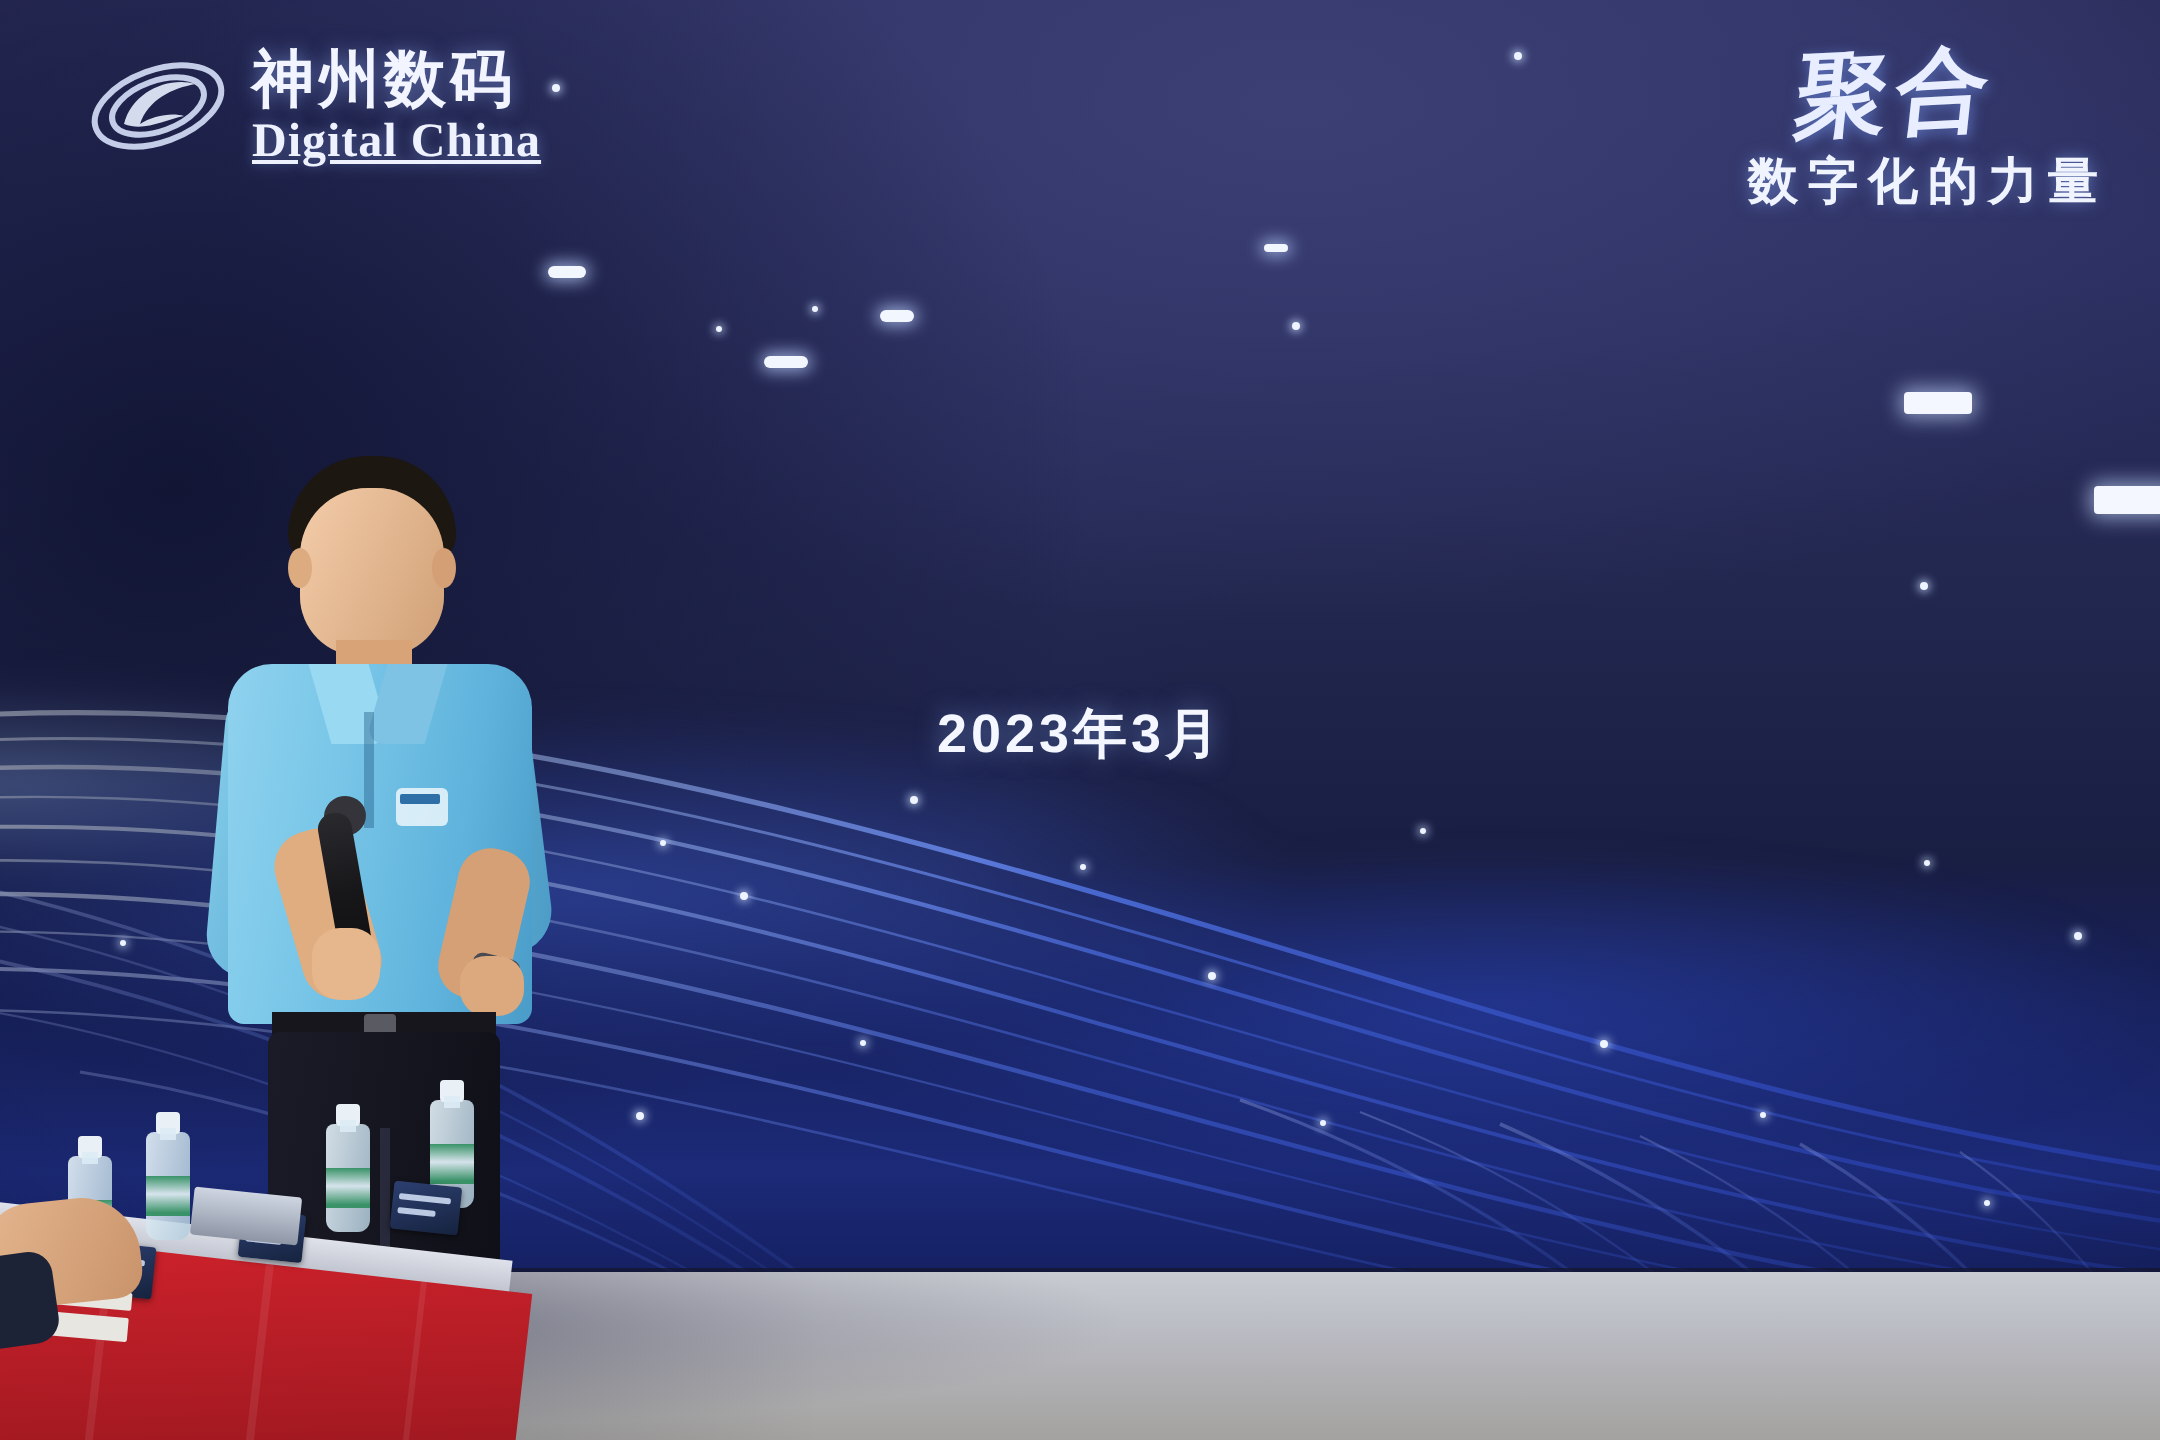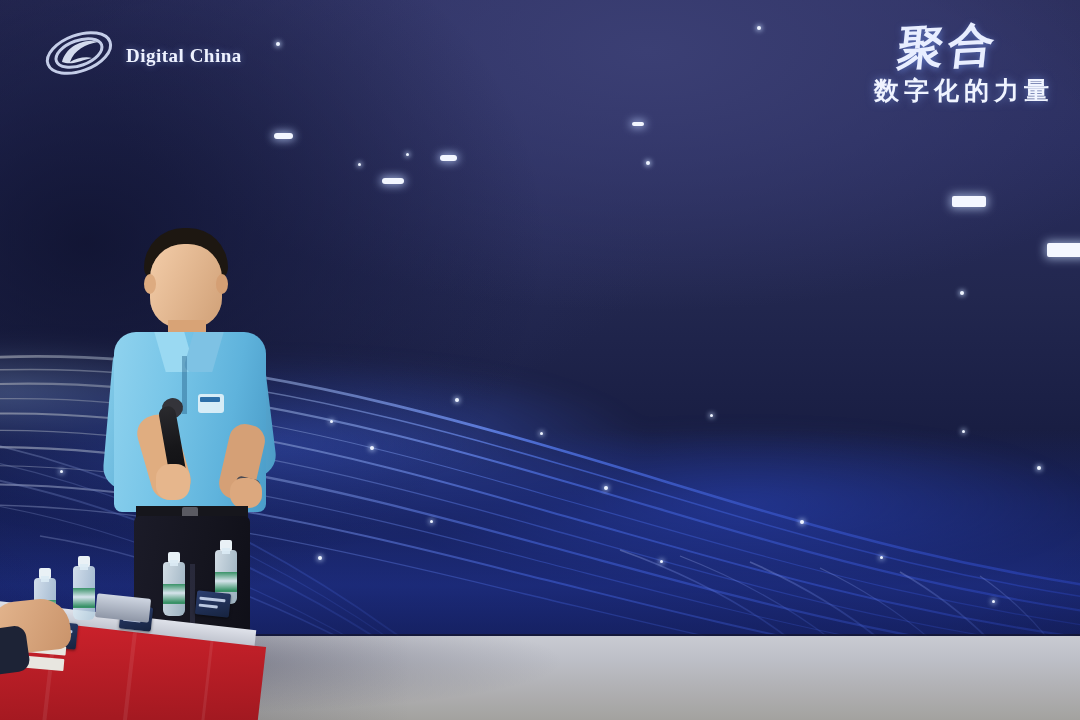--- a/index.html
+++ b/index.html
@@ -48,23 +48,24 @@
 
   
   .logo-left{position:absolute;left:42px;top:22px;display:flex;align-items:center;gap:10px;}
   .logo-mark{width:74px;height:62px;flex:0 0 auto;opacity:.95;}
   .logo-words{display:flex;flex-direction:column;line-height:1;}
   .logo-cn{
     font-size:31px;font-weight:700;color:#f2f5ff;letter-spacing:2px;
     text-shadow:0 0 9px rgba(150,180,255,.5);
   }
   .logo-en{
-    font-size:19px;font-weight:700;color:#eef2ff;letter-spacing:.5px;
+    font-size:24px;font-weight:700;color:#eef2ff;letter-spacing:.5px;
     font-family:"Liberation Serif","DejaVu Serif",serif;margin-top:4px;
     text-shadow:0 0 7px rgba(150,180,255,.45);
+    text-decoration:underline;
   }
 
   .logo-right{position:absolute;right:26px;top:16px;width:250px;text-align:right;}
   .brush{
     font-size:46px;font-weight:700;color:#e8eeff;letter-spacing:4px;
     font-family:"Liberation Serif","DejaVu Serif",serif;
     transform:skewX(-9deg) rotate(-3deg);display:inline-block;
     text-shadow:1px 2px 7px rgba(120,155,245,.6);
     margin-right:56px;
   }
@@ -253,29 +254,31 @@
 
     <div class="logo-left">
       <svg class="logo-mark" viewBox="0 0 74 62">
         <g fill="none" stroke="#dde6ff" stroke-width="3" opacity=".92">
           <ellipse cx="37" cy="31" rx="33" ry="18" transform="rotate(-20 37 31)"></ellipse>
           <ellipse cx="37" cy="31" rx="24" ry="12.5" transform="rotate(-20 37 31)"></ellipse>
         </g>
         <path d="M20,40 C24,24 42,16 56,20 C44,22 32,28 28,40 C34,36 44,34 50,36 C40,38 30,44 20,40 Z" fill="#e9f0ff" opacity=".95"></path>
       </svg>
       <div class="logo-words">
+        <span class="logo-cn">神州数码</span>
         <span class="logo-en">Digital China</span>
       </div>
     </div>
 
     <div class="logo-right">
       <div class="brush">聚合</div>
       <div class="slogan">数字化的力量</div>
     </div>
 
+    <div class="slide-date">2023年3月</div>
   </div>
 
   <div class="floor-edge"></div>
   <div class="floor"></div>
   <div class="floor-shade"></div>
 
   <div class="speaker">
     <div class="sp hair"></div>
     <div class="sp face"></div>
     <div class="sp face-sh"></div>

